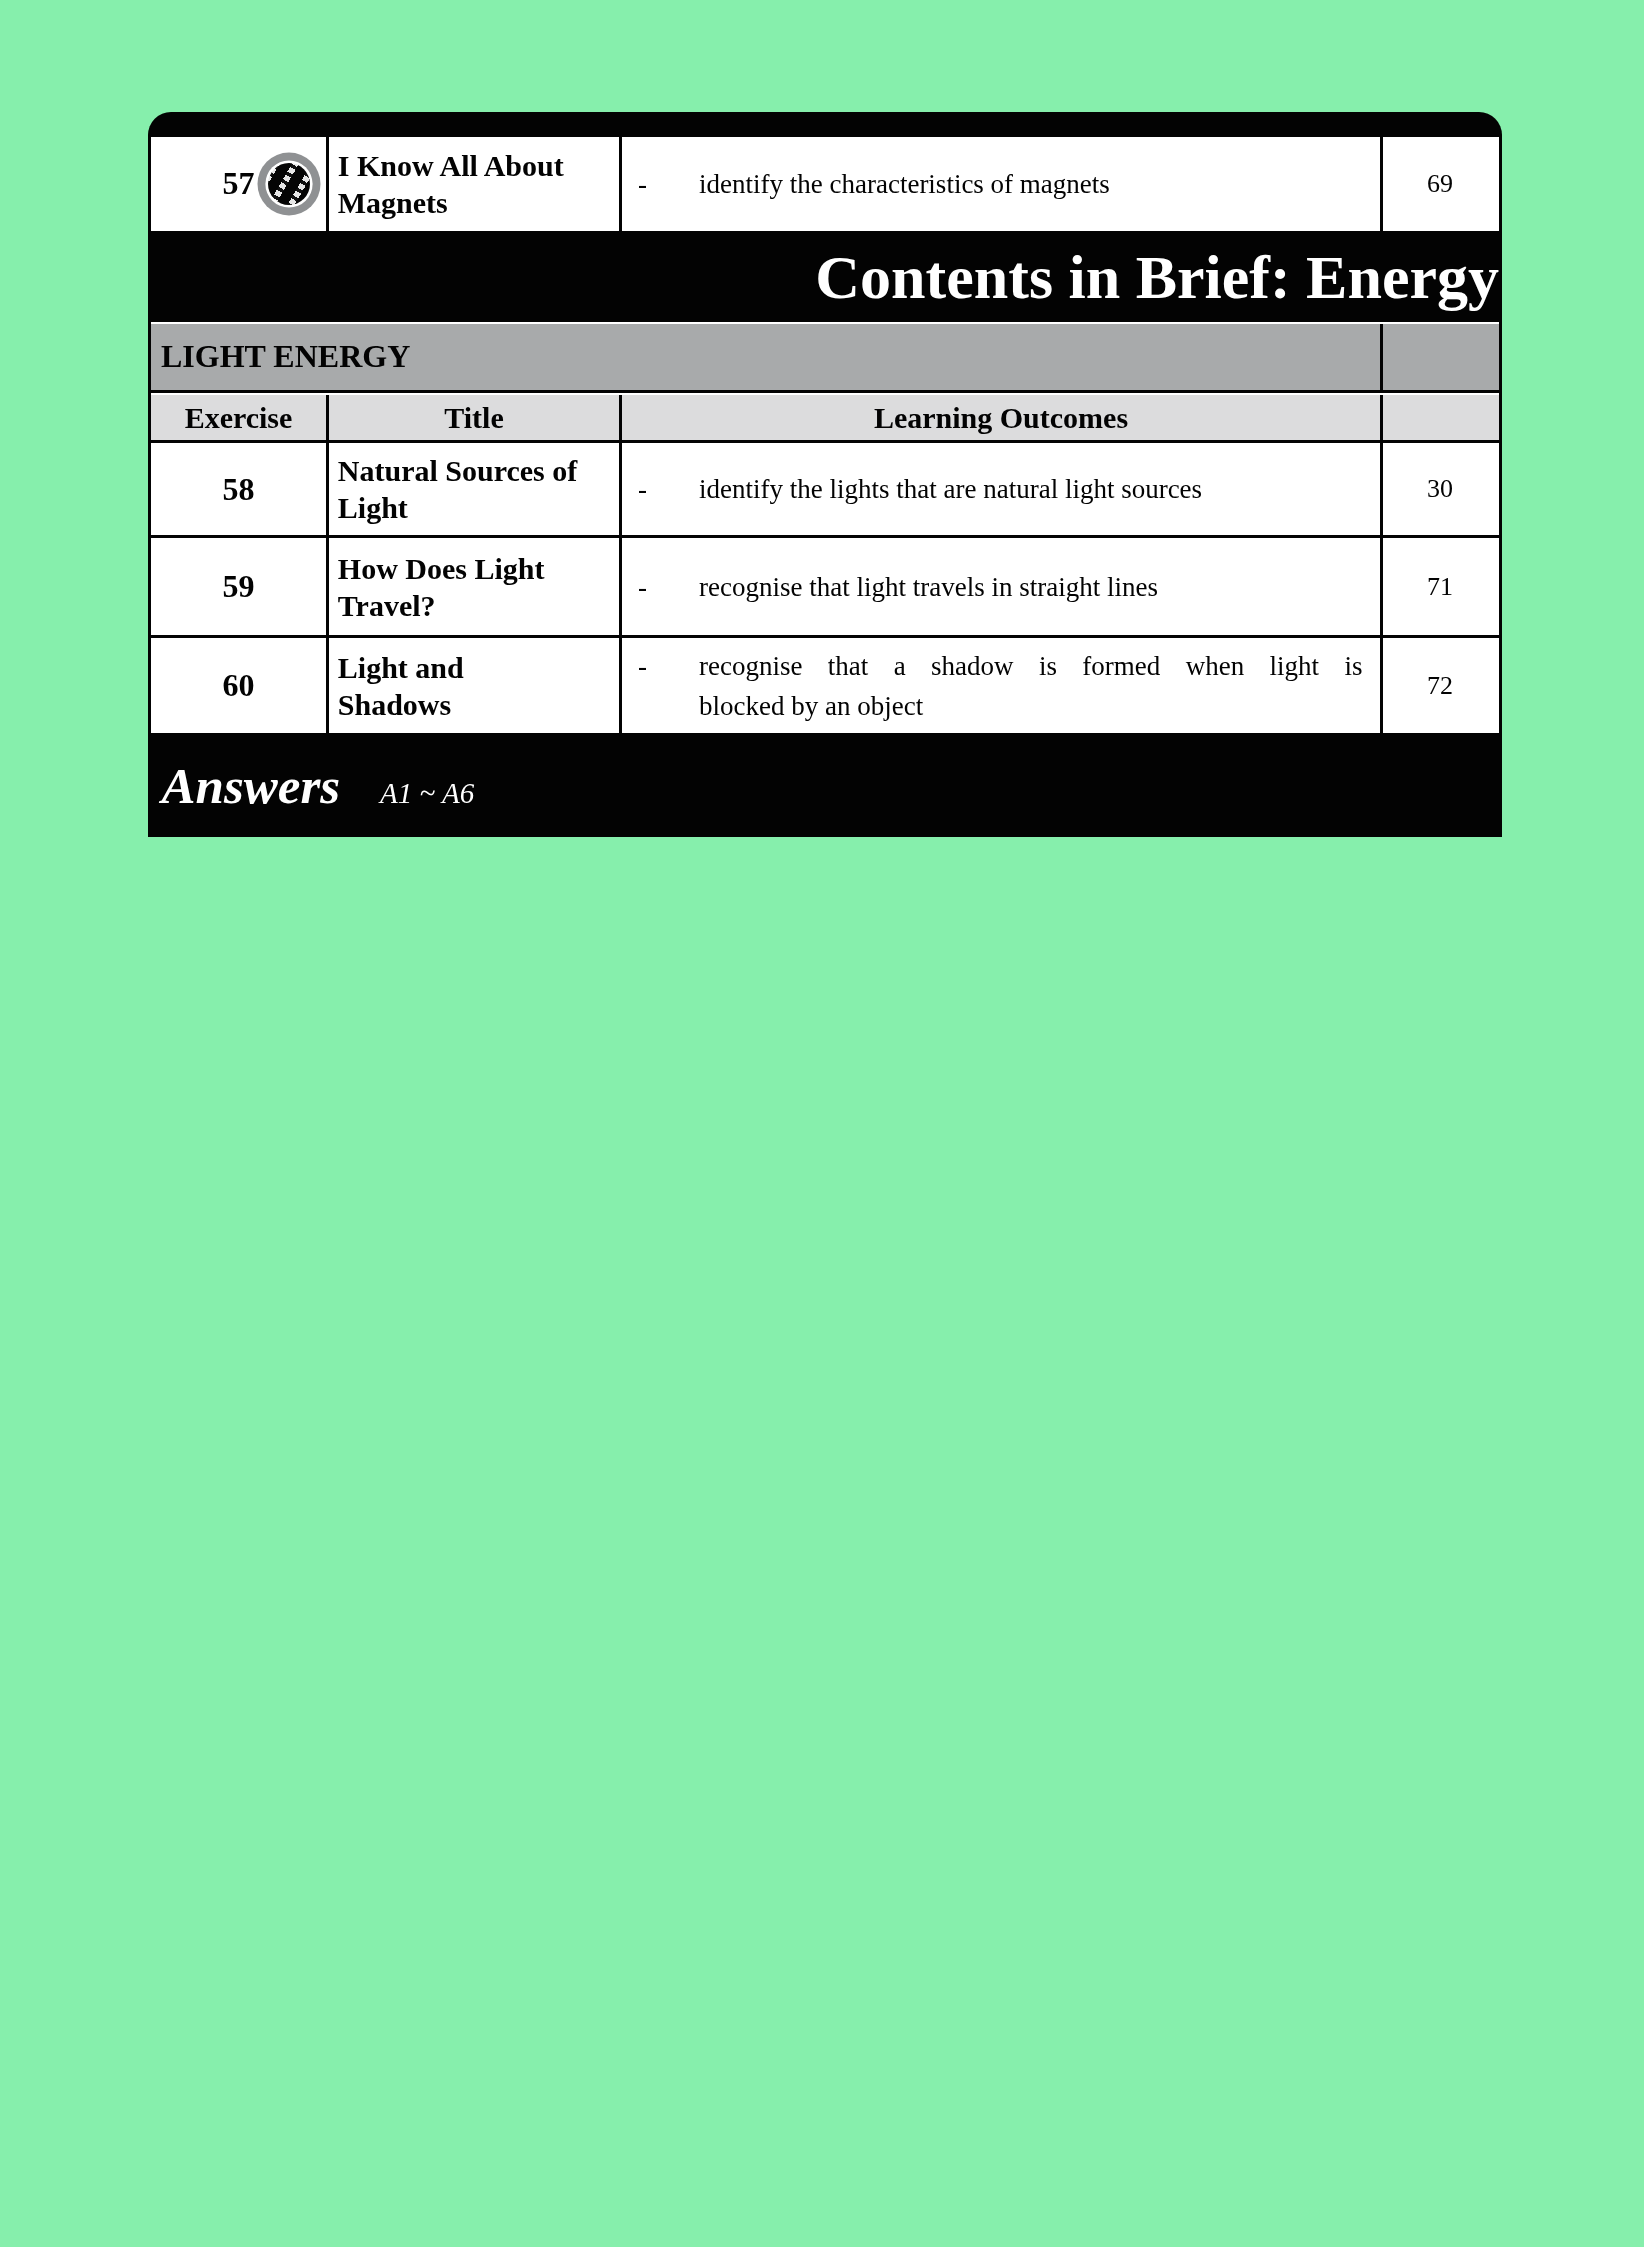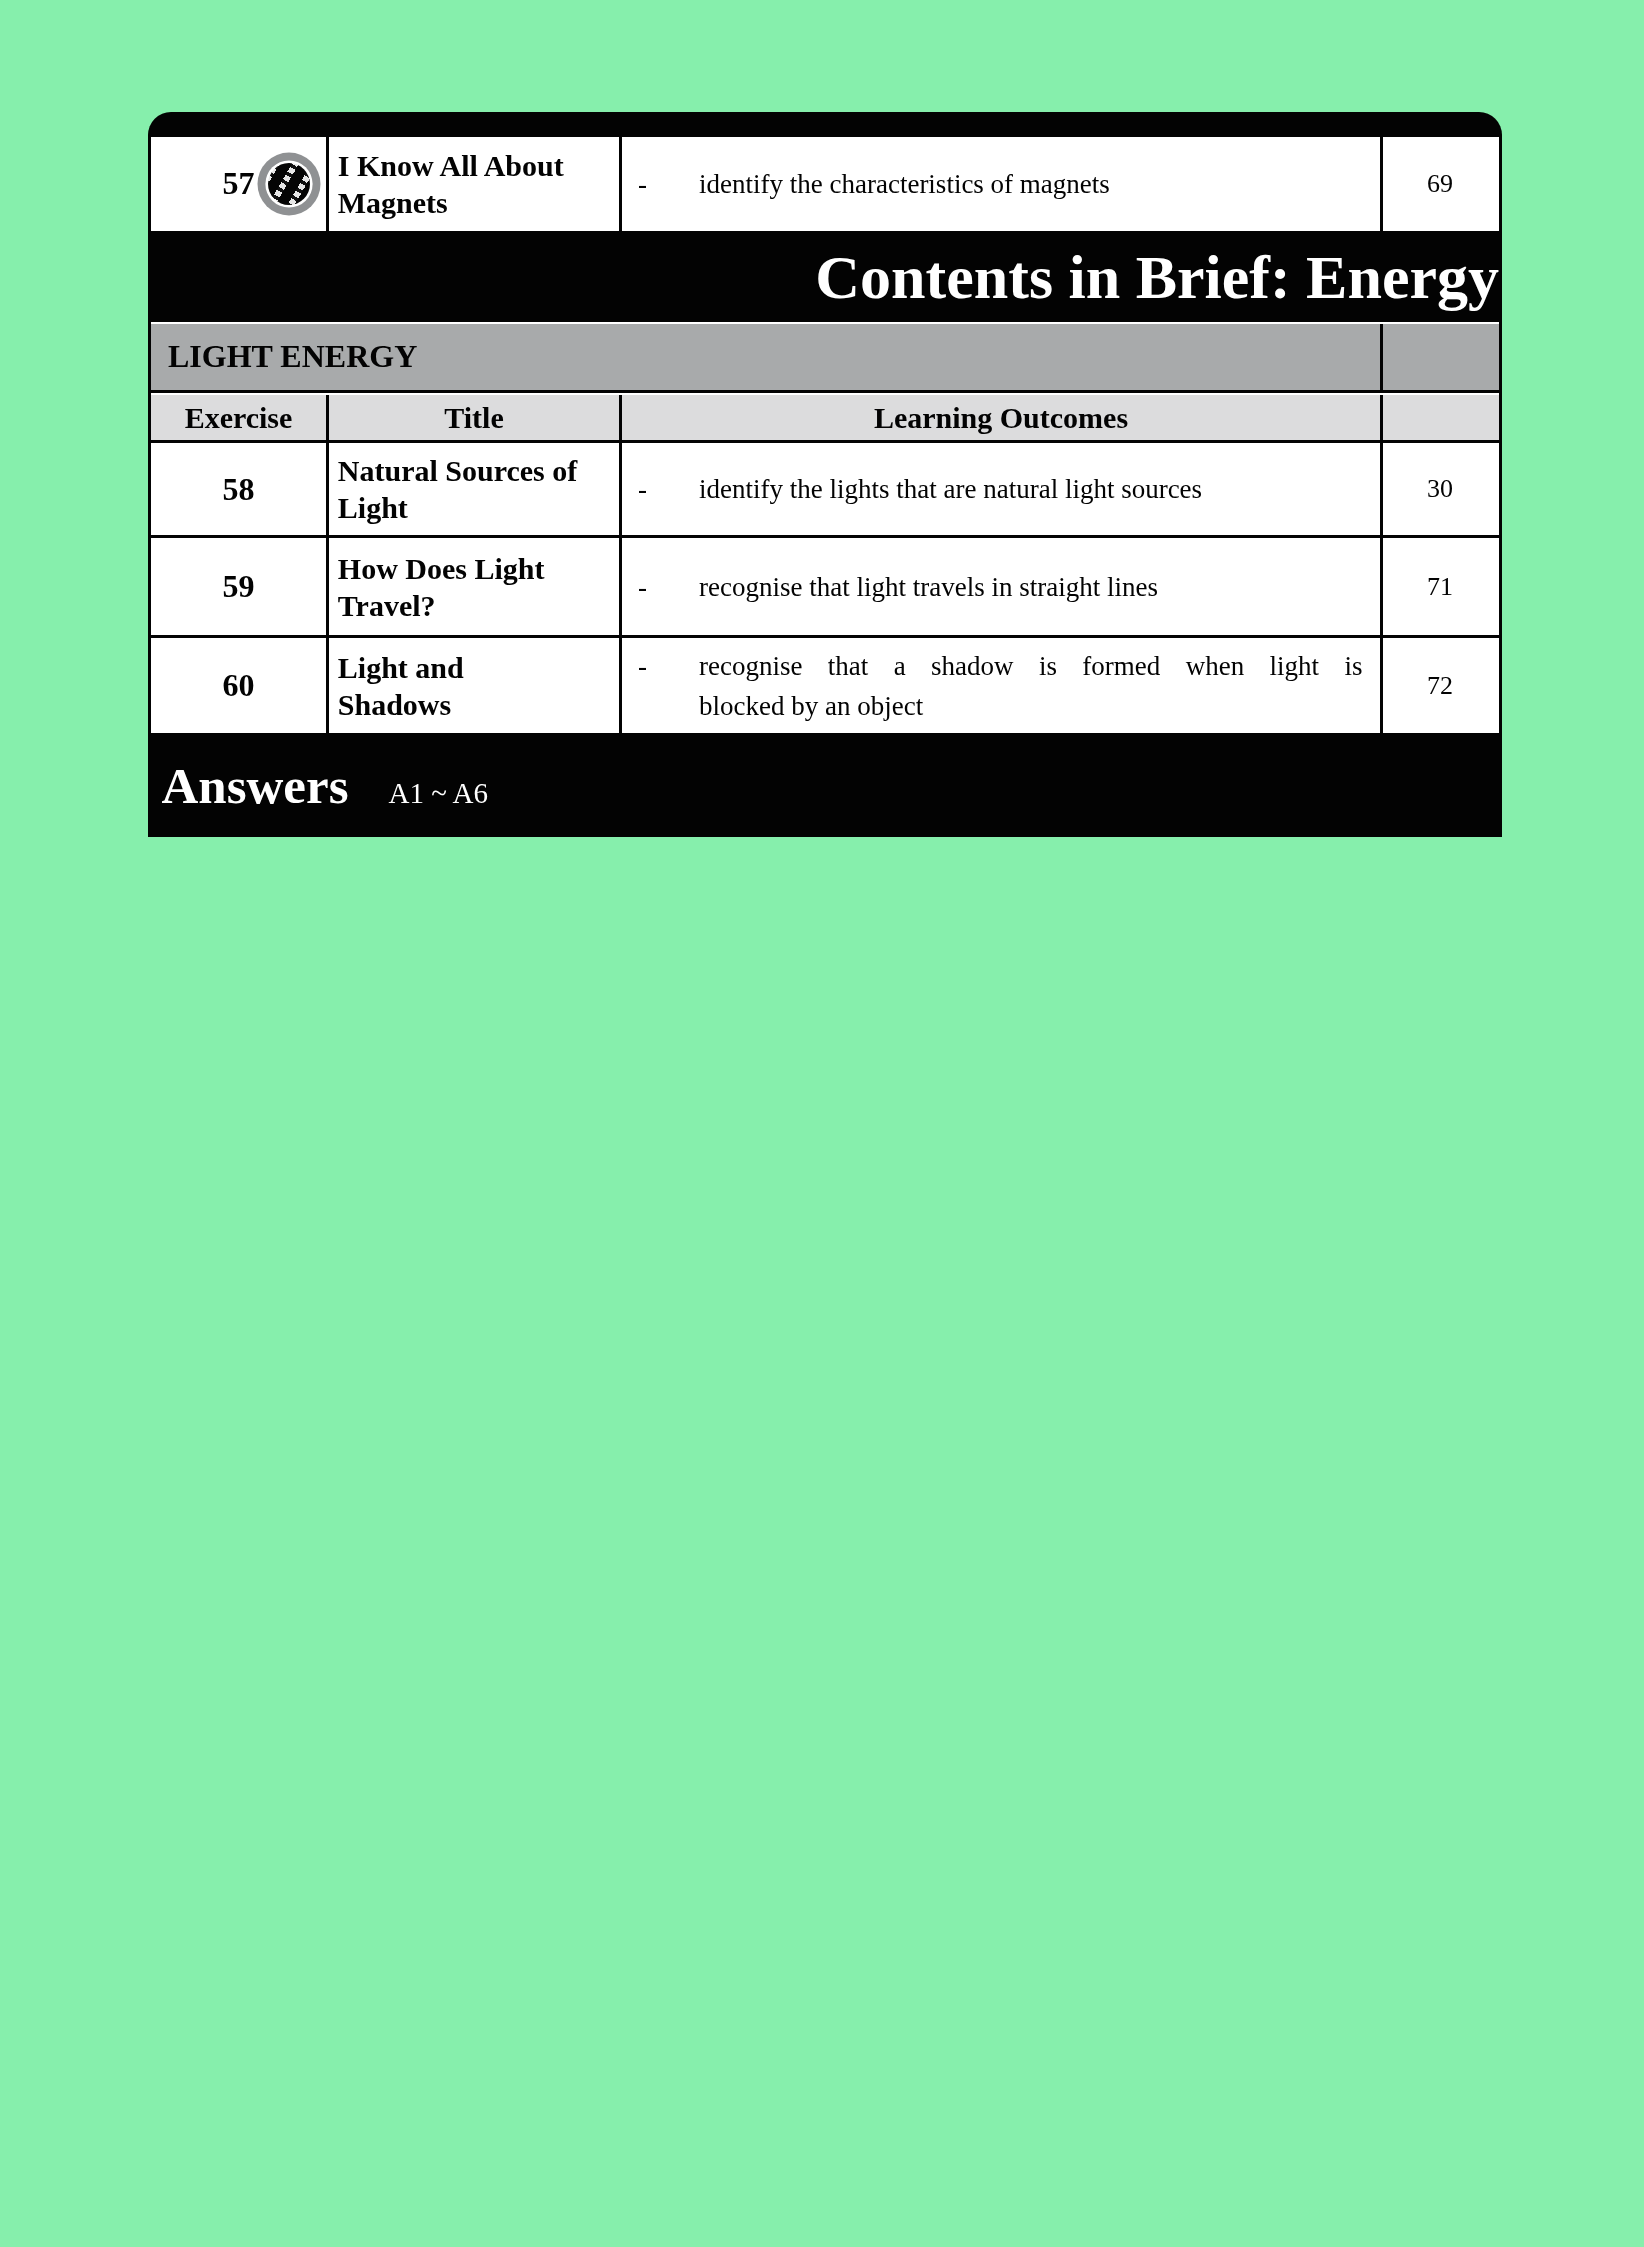--- a/index.html
+++ b/index.html
@@ -54,32 +54,32 @@
 
   
   .band-section {
     height:90px; background:#030303; color:#ffffff;
     border-bottom:2.6px solid #ffffff; box-sizing:border-box;
     line-height:86px; padding-left:8.8px;
     font-weight:bold; font-size:62px;text-align:right;
   }
   .band-topic { height:69px; background:#a8aaab; border-bottom:3.5px solid #030303; box-sizing:border-box; }
   .band-topic .c-label {
-    grid-column:1 / 4; display:flex; align-items:center; padding-left:17px;
+    grid-column:1 / 4; display:flex; align-items:center; padding-left:10px;
     font-weight:bold; font-size:32px;
   }
   .band-topic .c-page-h { grid-column:4; }
   .sliver { height:2.6px; background:#ffffff; }
 
   .hdr { height:48px; background:#dcdcdd; border-bottom:3.5px solid #030303; box-sizing:border-box; }
   .hcell { display:flex; align-items:center; justify-content:center; font-weight:bold; font-size:30px; }
 
   .band-answers {
     height:101px; background:#030303; color:#ffffff;
-    line-height:101px; padding-left:10.5px; white-space:nowrap;
+    line-height:101px; padding-left:10.5px; white-space:nowrap;font-style:italic;
   }
   .ans-label { font-weight:bold; font-size:51px; }
   .ans-range { font-size:29px; margin-left:40px; }
 </style>
 </head>
 <body>
 
 <div class="page">
   <div class="toc">
 

